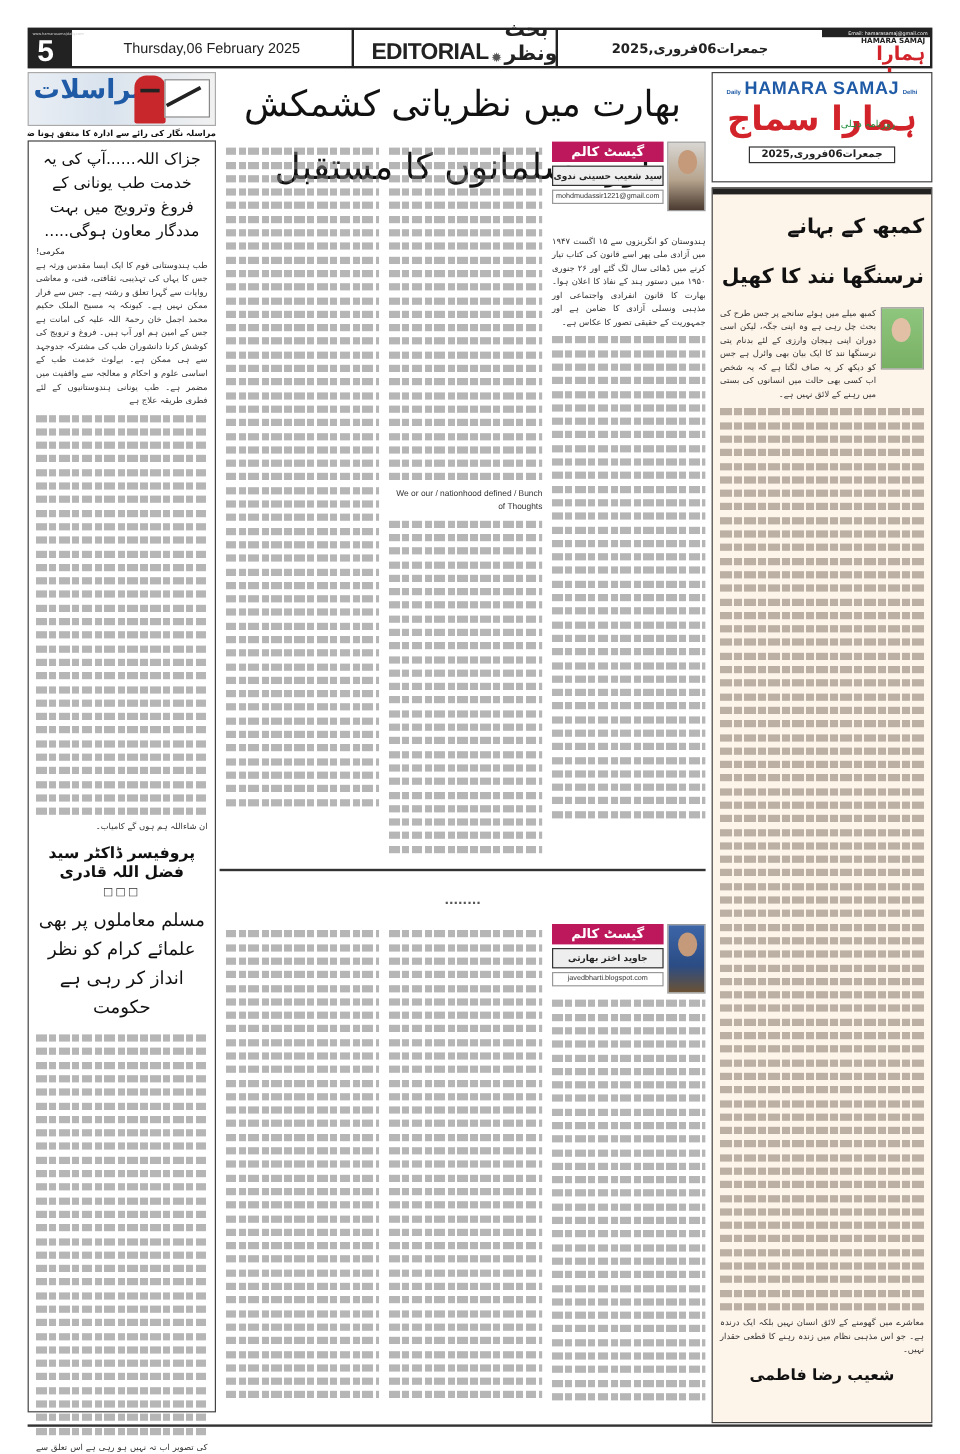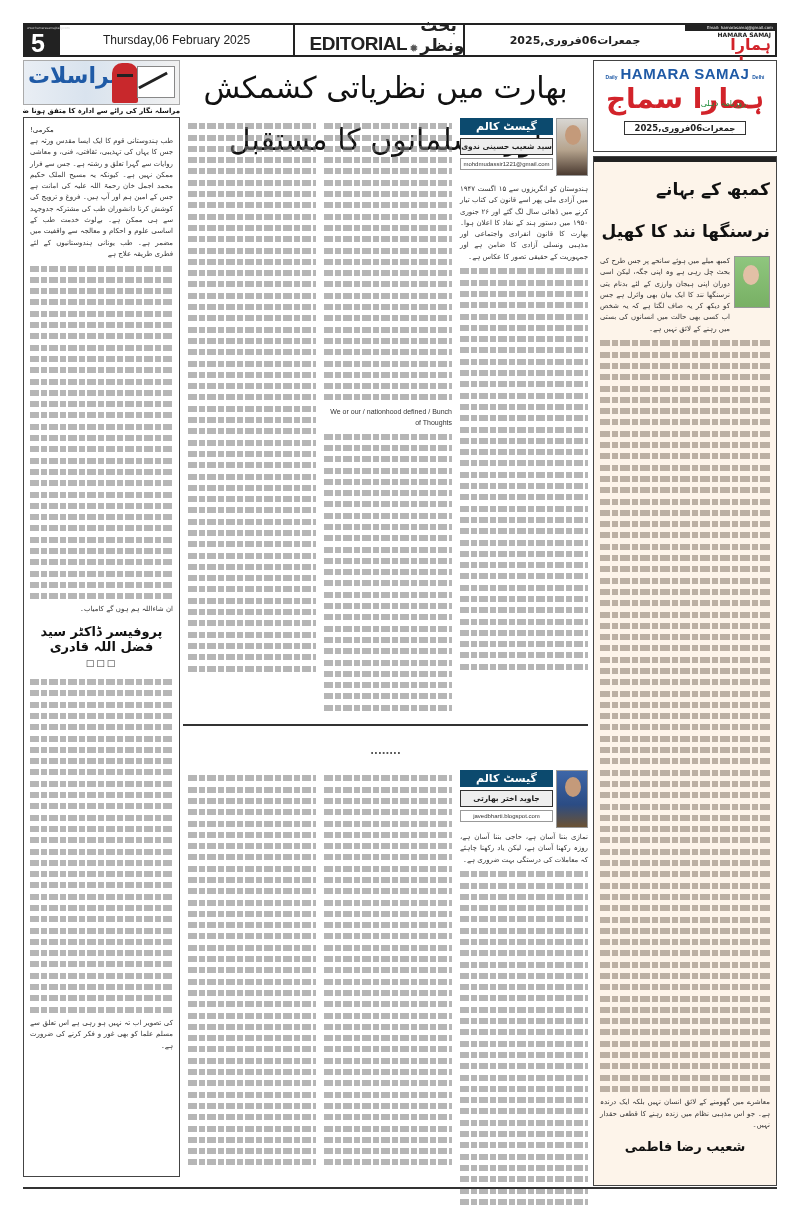--- a/index.html
+++ b/index.html
@@ -45,21 +45,21 @@
   .fill-lines { overflow: hidden; }
   .fill-lines span { display: block; height: 6px; margin: 5.3px 0; background: repeating-linear-gradient(90deg,#7a7a7a 0 9px,transparent 9px 11px,#7a7a7a 11px 17px,transparent 17px 19px); opacity: .55; }
 
   
   .headline-big { text-align: center; font-size: 30px; line-height: 52px; height: 58px; direction: rtl; color: #111; padding-top: 2px; }
   .article { display: flex; flex-direction: row-reverse; gap: 8px; }
   .article .column-txt { width: 128px; }
   .guest-card { width: 128px; }
   .guest-card .top { display: flex; flex-direction: row-reverse; gap: 3px; }
   .guest-card .labels { flex: 1; display: flex; flex-direction: column; gap: 3px; }
-  .guest-tag { background: #0c4a6e; color: #fff; font-size: 11px; font-weight: bold; text-align: center; padding: 2px 0; direction: rtl; }
+  .guest-tag { background: #be185d; color: #fff; font-size: 11px; font-weight: bold; text-align: center; padding: 2px 0; direction: rtl; }
   .guest-name { border: 1px solid #333; background: #eee; font-size: 7.5px; font-weight: bold; text-align: center; padding: 3px 0; direction: rtl; }
   .guest-link { border: 1px solid #999; font-size: 6px; text-align: center; padding: 2px 0; color: #333; font-family: "Liberation Sans", sans-serif; }
   .portrait { width: 32px; height: 58px; background: linear-gradient(180deg,#d8d6d2 0%,#b6a48e 55%,#4a3a30 100%); border: 1px solid #999; position: relative; }
   .portrait::before { content: ""; position: absolute; left: 8px; top: 6px; width: 16px; height: 20px; border-radius: 50%; background: #c49a7a; }
   .portrait.p2 { background: linear-gradient(180deg,#3d66a8 0%,#2b4c84 60%,#6b5233 100%); }
   .portrait.p3 { width: 36px; height: 52px; background: linear-gradient(180deg,#8fc67e 0%,#78b064 100%); }
   .portrait.p3::before { background: #e2c0a6; left: 8px; top: 8px; }
   .sep-h { height: 2px; background: #333; margin: 8px 0 4px; }
   .headline-2 { display: flex; align-items: center; justify-content: center; gap: 4px; font-size: 20px; font-weight: bold; direction: rtl; height: 40px; color: #111; }
   .headline-2 .dots { font-size: 10px; color: #555; }
@@ -105,20 +105,21 @@
 
 <div class="col col-left">
   <div class="letters-banner">
     <span class="title-ur">مراسلات</span>
     <span class="postbox"></span>
     <span class="envelope"></span>
     <span class="pen"></span>
   </div>
   <div class="letters-sub">مراسلہ نگار کی رائے سے ادارہ کا متفق ہونا ضروری نہیں</div>
   <div class="letters-box">
+    <div class="letter-head">جزاک اللہ......آپ کی یہ خدمت طب یونانی کے فروغ وترویج میں بہت مددگار معاون ہوگی.....</div>
     <div class="salutation">مکرمی!</div>
     <div class="body-text">طب ہندوستانی قوم کا ایک ایسا مقدس ورثہ ہے جس کا یہاں کی تہذیبی، ثقافتی، فنی، و معاشی روایات سے گہرا تعلق و رشتہ ہے۔ جس سے فرار ممکن نہیں ہے۔ کیونکہ یہ مسیح الملک حکیم محمد اجمل خان رحمۃ اللہ علیہ کی امانت ہے جس کے امین ہم اور آپ ہیں۔ فروغ و ترویج کی کوشش کرنا دانشوران طب کی مشترکہ جدوجہد سے ہی ممکن ہے۔ بےلوث خدمت طب کے اساسی علوم و احکام و معالجہ سے واقفیت میں مضمر ہے۔ طب یونانی ہندوستانیوں کے لئے فطری طریقہ علاج ہے</div>
     <div class="fill-lines">
       <span></span>
         <span></span>
         <span></span>
         <span></span>
         <span></span>
         <span></span>
         <span></span>
@@ -142,20 +143,21 @@
         <span></span>
         <span></span>
         <span></span>
         <span></span>
         <span></span>
         <span></span>
     </div>
     <div class="body-text">ان شاءاللہ ہم ہوں گے کامیاب۔</div>
     <div class="byline">پروفیسر ڈاکٹر سید فضل اللہ قادری</div>
     <div class="squares">□□□</div>
+    <div class="letter-head" style="font-size:15px;line-height:24px;">مسلم معاملوں پر بھی علمائے کرام کو نظر انداز کر رہی ہے حکومت</div>
     <div class="fill-lines" style="margin-top:6px;">
       <span></span>
         <span></span>
         <span></span>
         <span></span>
         <span></span>
         <span></span>
         <span></span>
         <span></span>
         <span></span>
@@ -192,21 +194,21 @@
   <div class="article">
     <div class="guest-card">
       <div class="top">
         <div class="portrait"></div>
         <div class="labels">
           <div class="guest-tag">گیسٹ کالم</div>
           <div class="guest-name">سید شعیب حسینی ندوی</div>
           <div class="guest-link">mohdmudassir1221@gmail.com</div>
         </div>
       </div>
-      <div class="body-text" style="margin-top:8px;">ہندوستان کو انگریزوں سے ۱۵ اگست ۱۹۴۷ میں آزادی ملی پھر اسے قانون کی کتاب تیار کرنے میں ڈھائی سال لگ گئے اور ۲۶ جنوری ۱۹۵۰ میں دستور ہند کے نفاذ کا اعلان ہوا۔ بھارت کا قانون انفرادی واجتماعی اور مذہبی ونسلی آزادی کا ضامن ہے اور جمہوریت کے حقیقی تصور کا عکاس ہے۔</div>
+      <div class="body-text" style="margin-top:20px;">ہندوستان کو انگریزوں سے ۱۵ اگست ۱۹۴۷ میں آزادی ملی پھر اسے قانون کی کتاب تیار کرنے میں ڈھائی سال لگ گئے اور ۲۶ جنوری ۱۹۵۰ میں دستور ہند کے نفاذ کا اعلان ہوا۔ بھارت کا قانون انفرادی واجتماعی اور مذہبی ونسلی آزادی کا ضامن ہے اور جمہوریت کے حقیقی تصور کا عکاس ہے۔</div>
       <div class="fill-lines">
         <span></span>
           <span></span>
           <span></span>
           <span></span>
           <span></span>
           <span></span>
           <span></span>
           <span></span>
           <span></span>
@@ -365,21 +367,20 @@
   <div class="article">
     <div class="guest-card">
       <div class="top">
         <div class="portrait p2"></div>
         <div class="labels">
           <div class="guest-tag">گیسٹ کالم</div>
           <div class="guest-name">جاوید اختر بھارتی</div>
           <div class="guest-link">javedbharti.blogspot.com</div>
         </div>
       </div>
-      <div class="body-text" style="margin-top:4px;">نمازی بننا آسان ہے، حاجی بننا آسان ہے، روزہ رکھنا آسان ہے، لیکن یاد رکھنا چاہئے کہ معاملات کی درستگی بہت ضروری ہے۔</div>
       <div class="fill-lines">
         <span></span>
           <span></span>
           <span></span>
           <span></span>
           <span></span>
           <span></span>
           <span></span>
           <span></span>
           <span></span>

